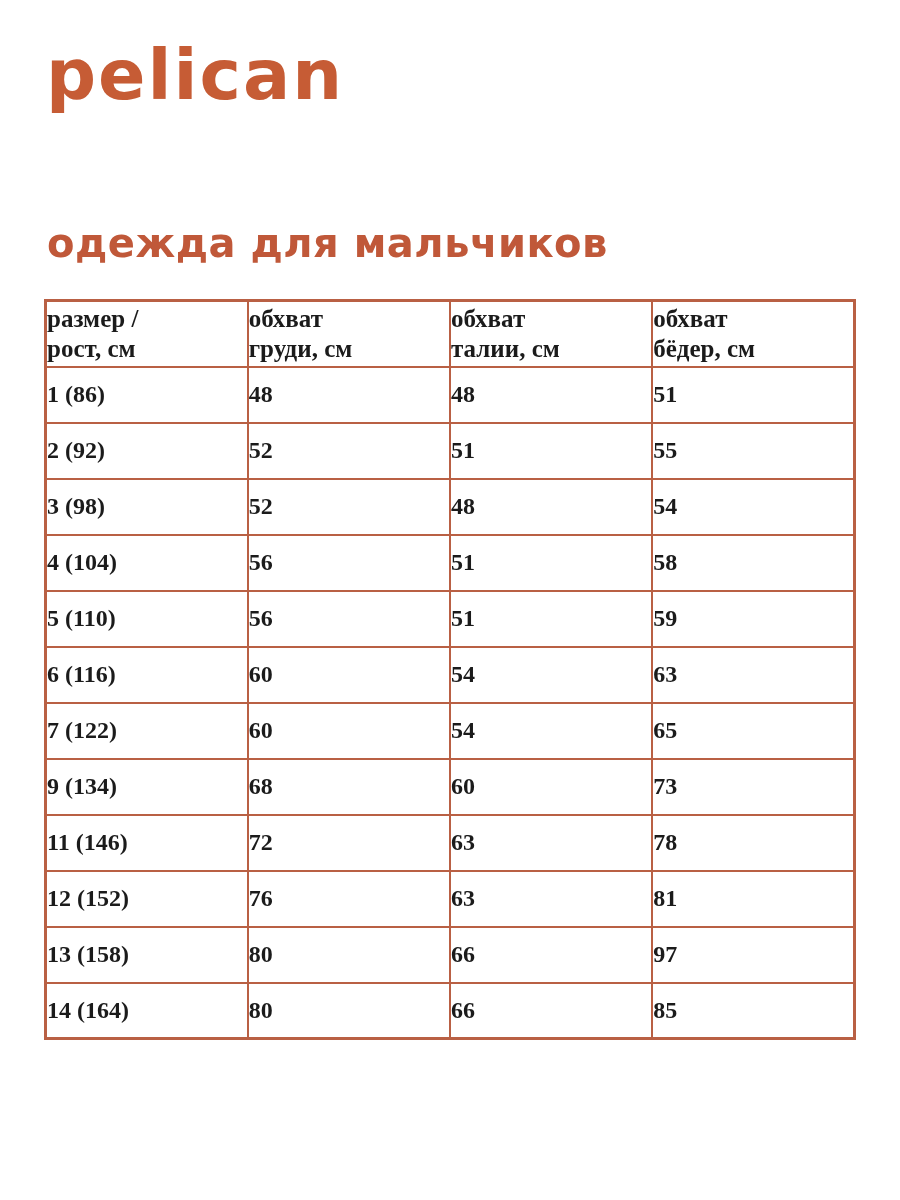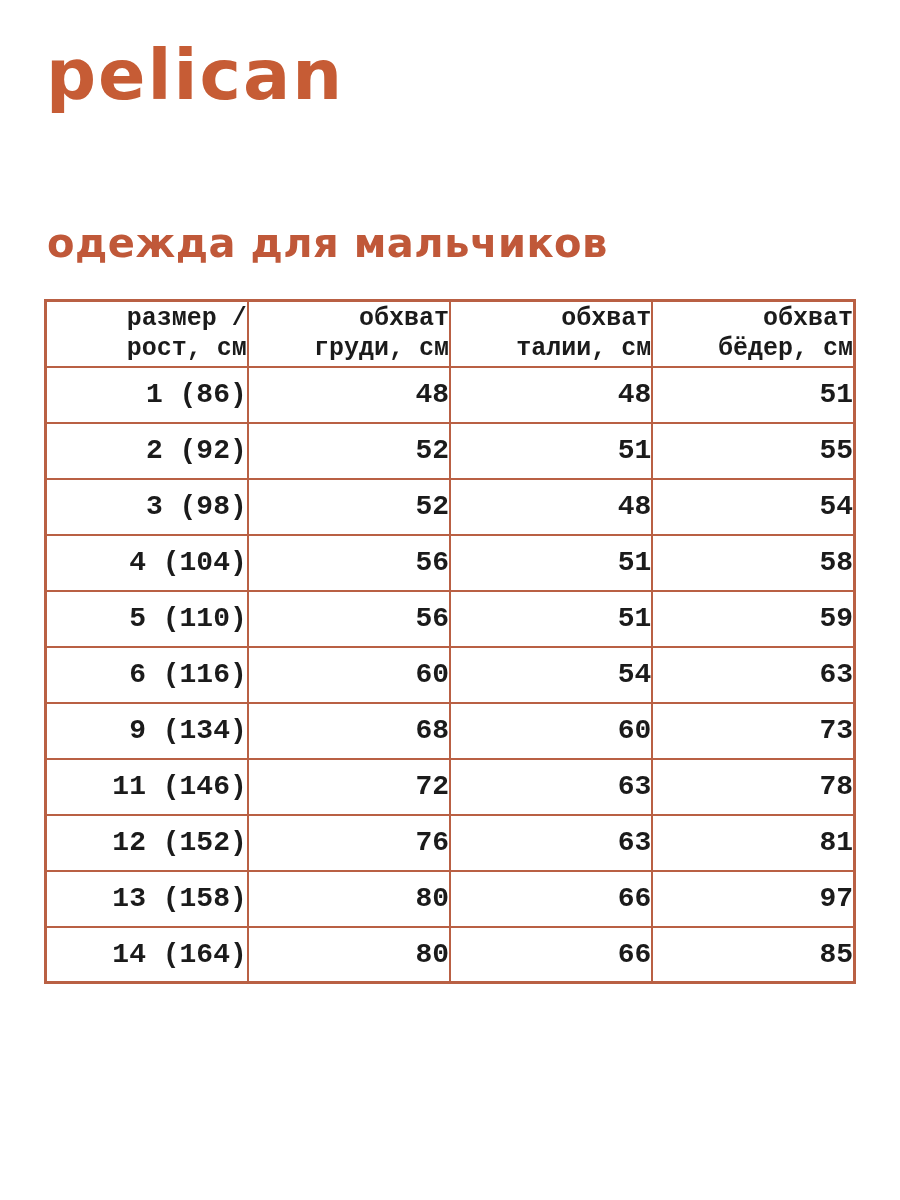--- a/index.html
+++ b/index.html
@@ -41,35 +41,35 @@
     left: 44px;
     top: 299px;
     width: 812px;
     border-collapse: collapse;
     table-layout: fixed;
     border: 3px solid #b96044;
   }
   table.size-table th,
   table.size-table td {
     border: 2px solid #b96044;
-    text-align: right;
+    text-align: left;
     vertical-align: middle;
     color: #1b1b1b;
-    font-family: Liberation Mono, monospace;
+    font-family: Liberation Serif, serif;
   }
   table.size-table th {
     height: 66px;
     font-size: 25px;
     font-weight: 700;
     line-height: 1.2;
     white-space: pre-line;
   }
   table.size-table td {
     height: 56px;
-    font-size: 28px;
+    font-size: 24px;
     font-weight: 700;
   }
 </style>
 </head>
 <body>
 
 <div class="page">
 
   <div class="logo">pelican</div>
 
@@ -119,20 +119,26 @@
           <td>51</td>
           <td>59</td>
         </tr>
         <tr>
           <td>6 (116)</td>
           <td>60</td>
           <td>54</td>
           <td>63</td>
         </tr>
         <tr>
+          <td>7 (122)</td>
+          <td>60</td>
+          <td>54</td>
+          <td>65</td>
+        </tr>
+        <tr>
           <td>9 (134)</td>
           <td>68</td>
           <td>60</td>
           <td>73</td>
         </tr>
         <tr>
           <td>11 (146)</td>
           <td>72</td>
           <td>63</td>
           <td>78</td>

